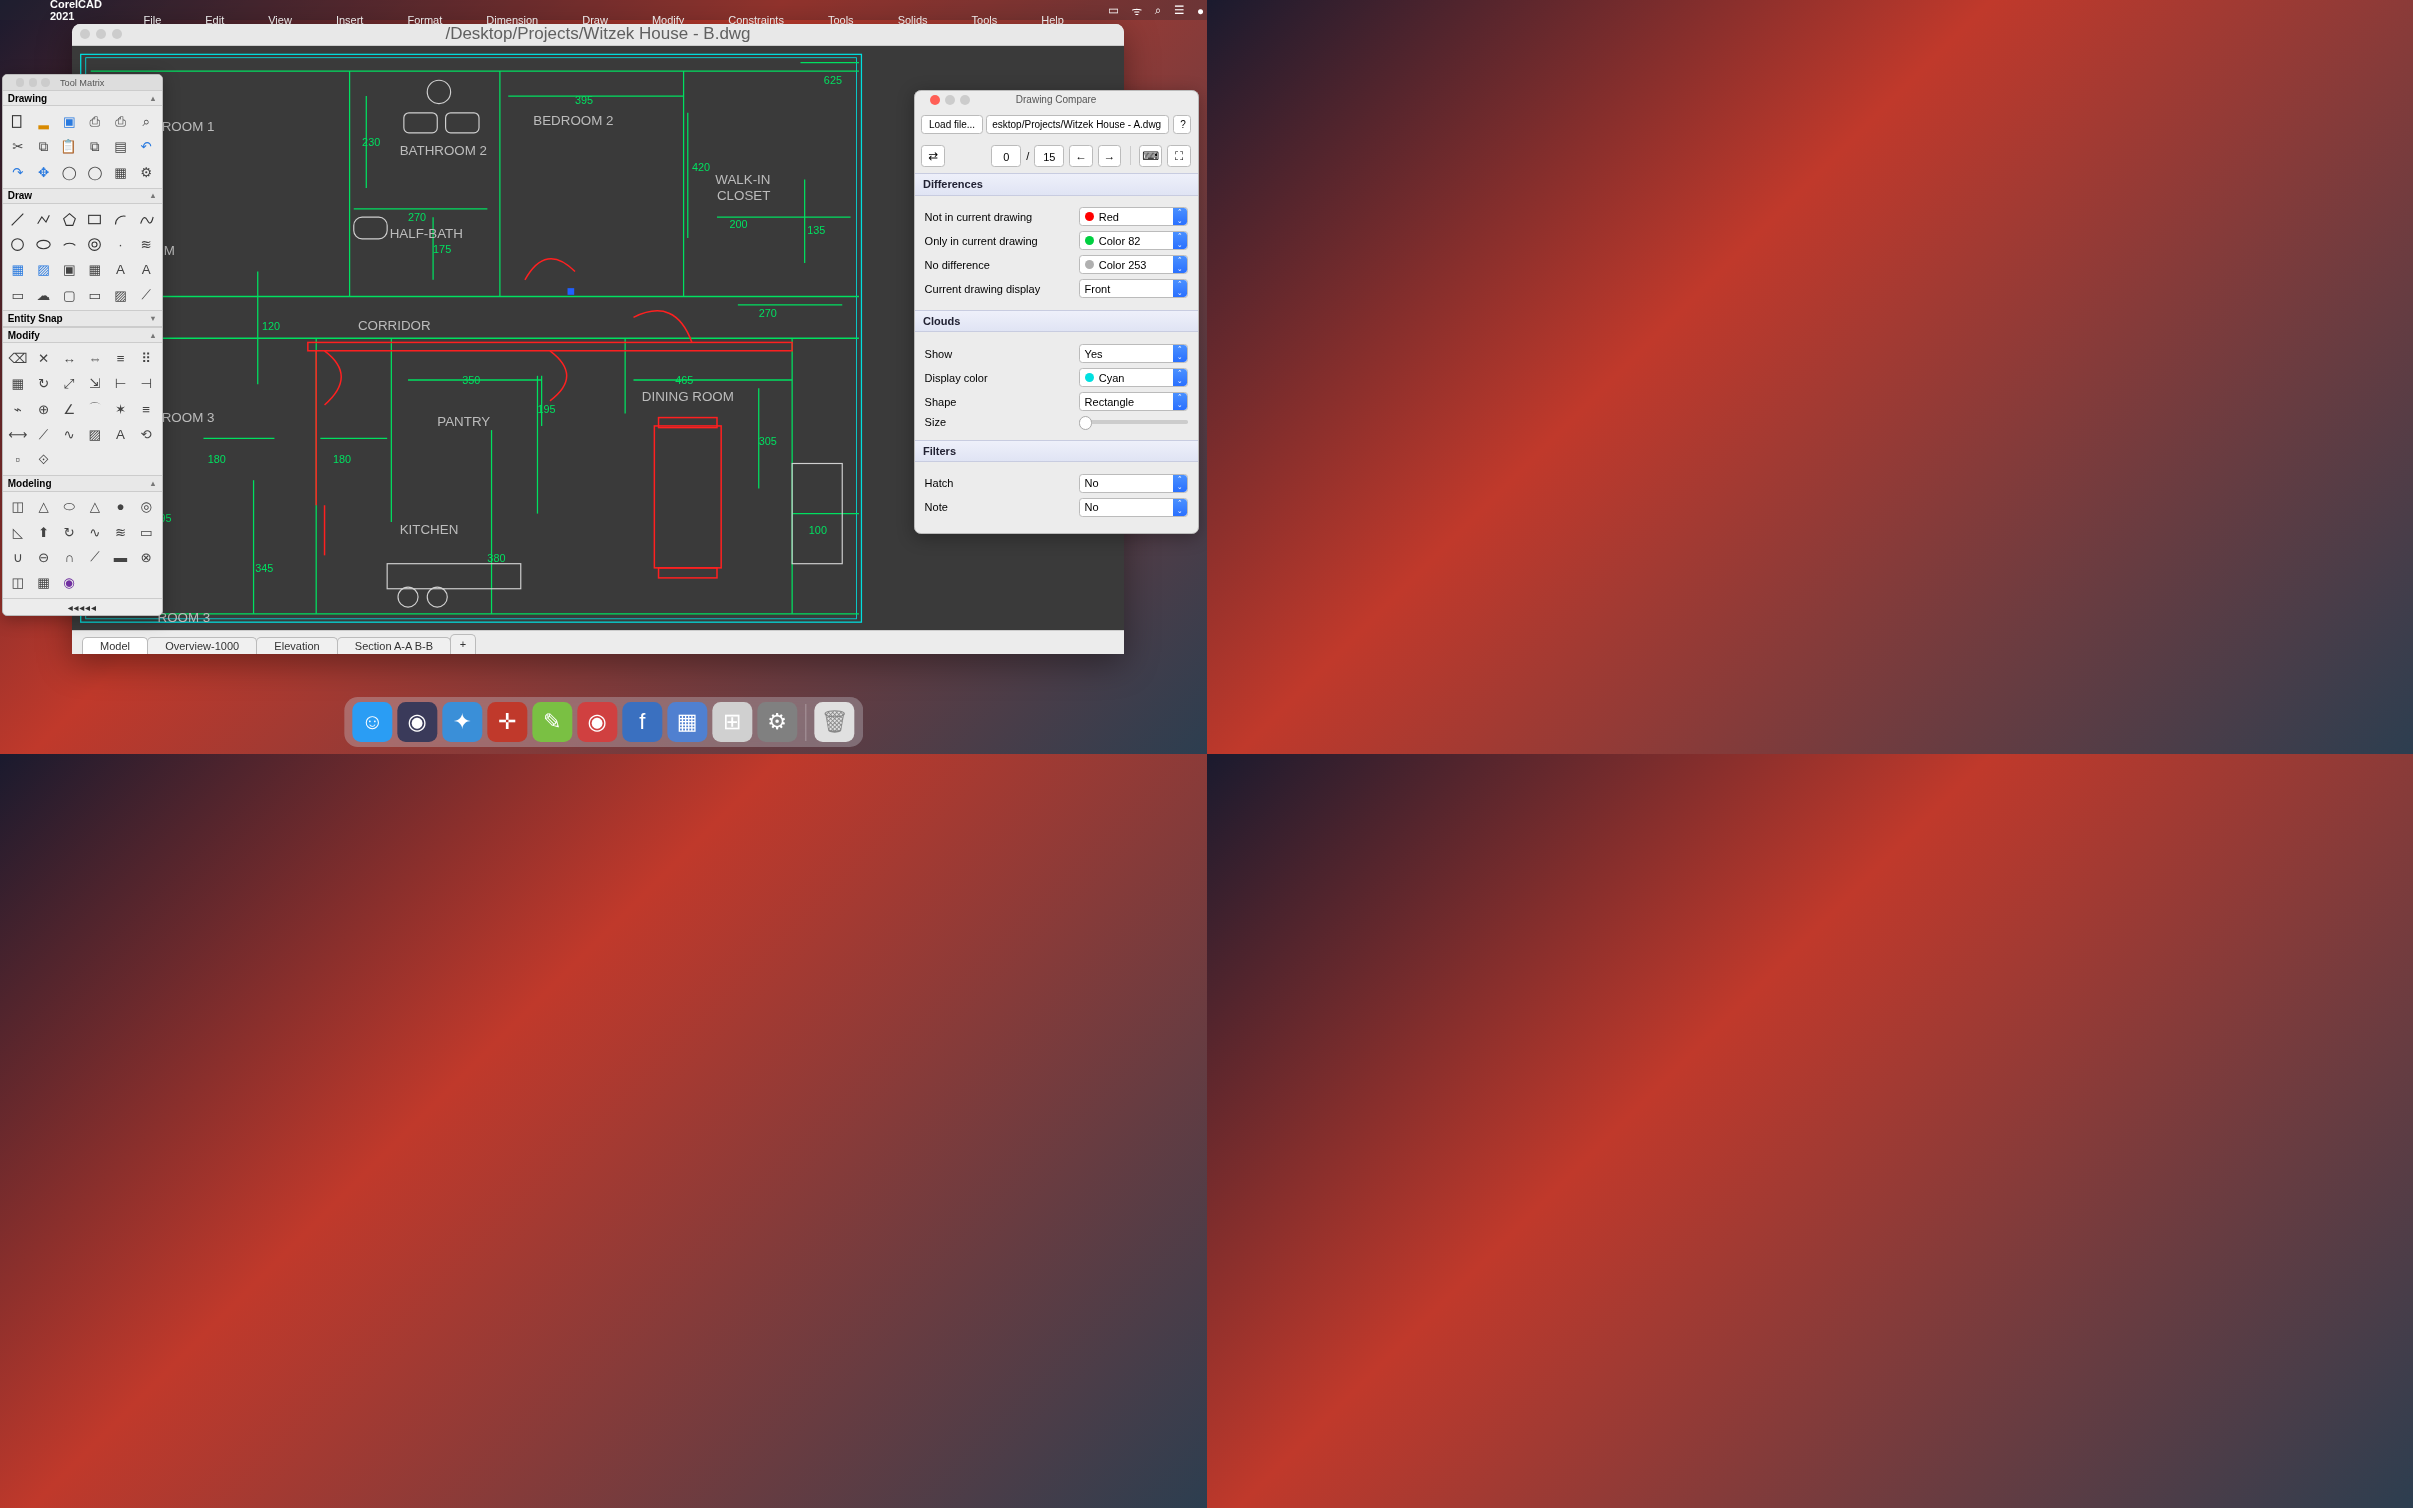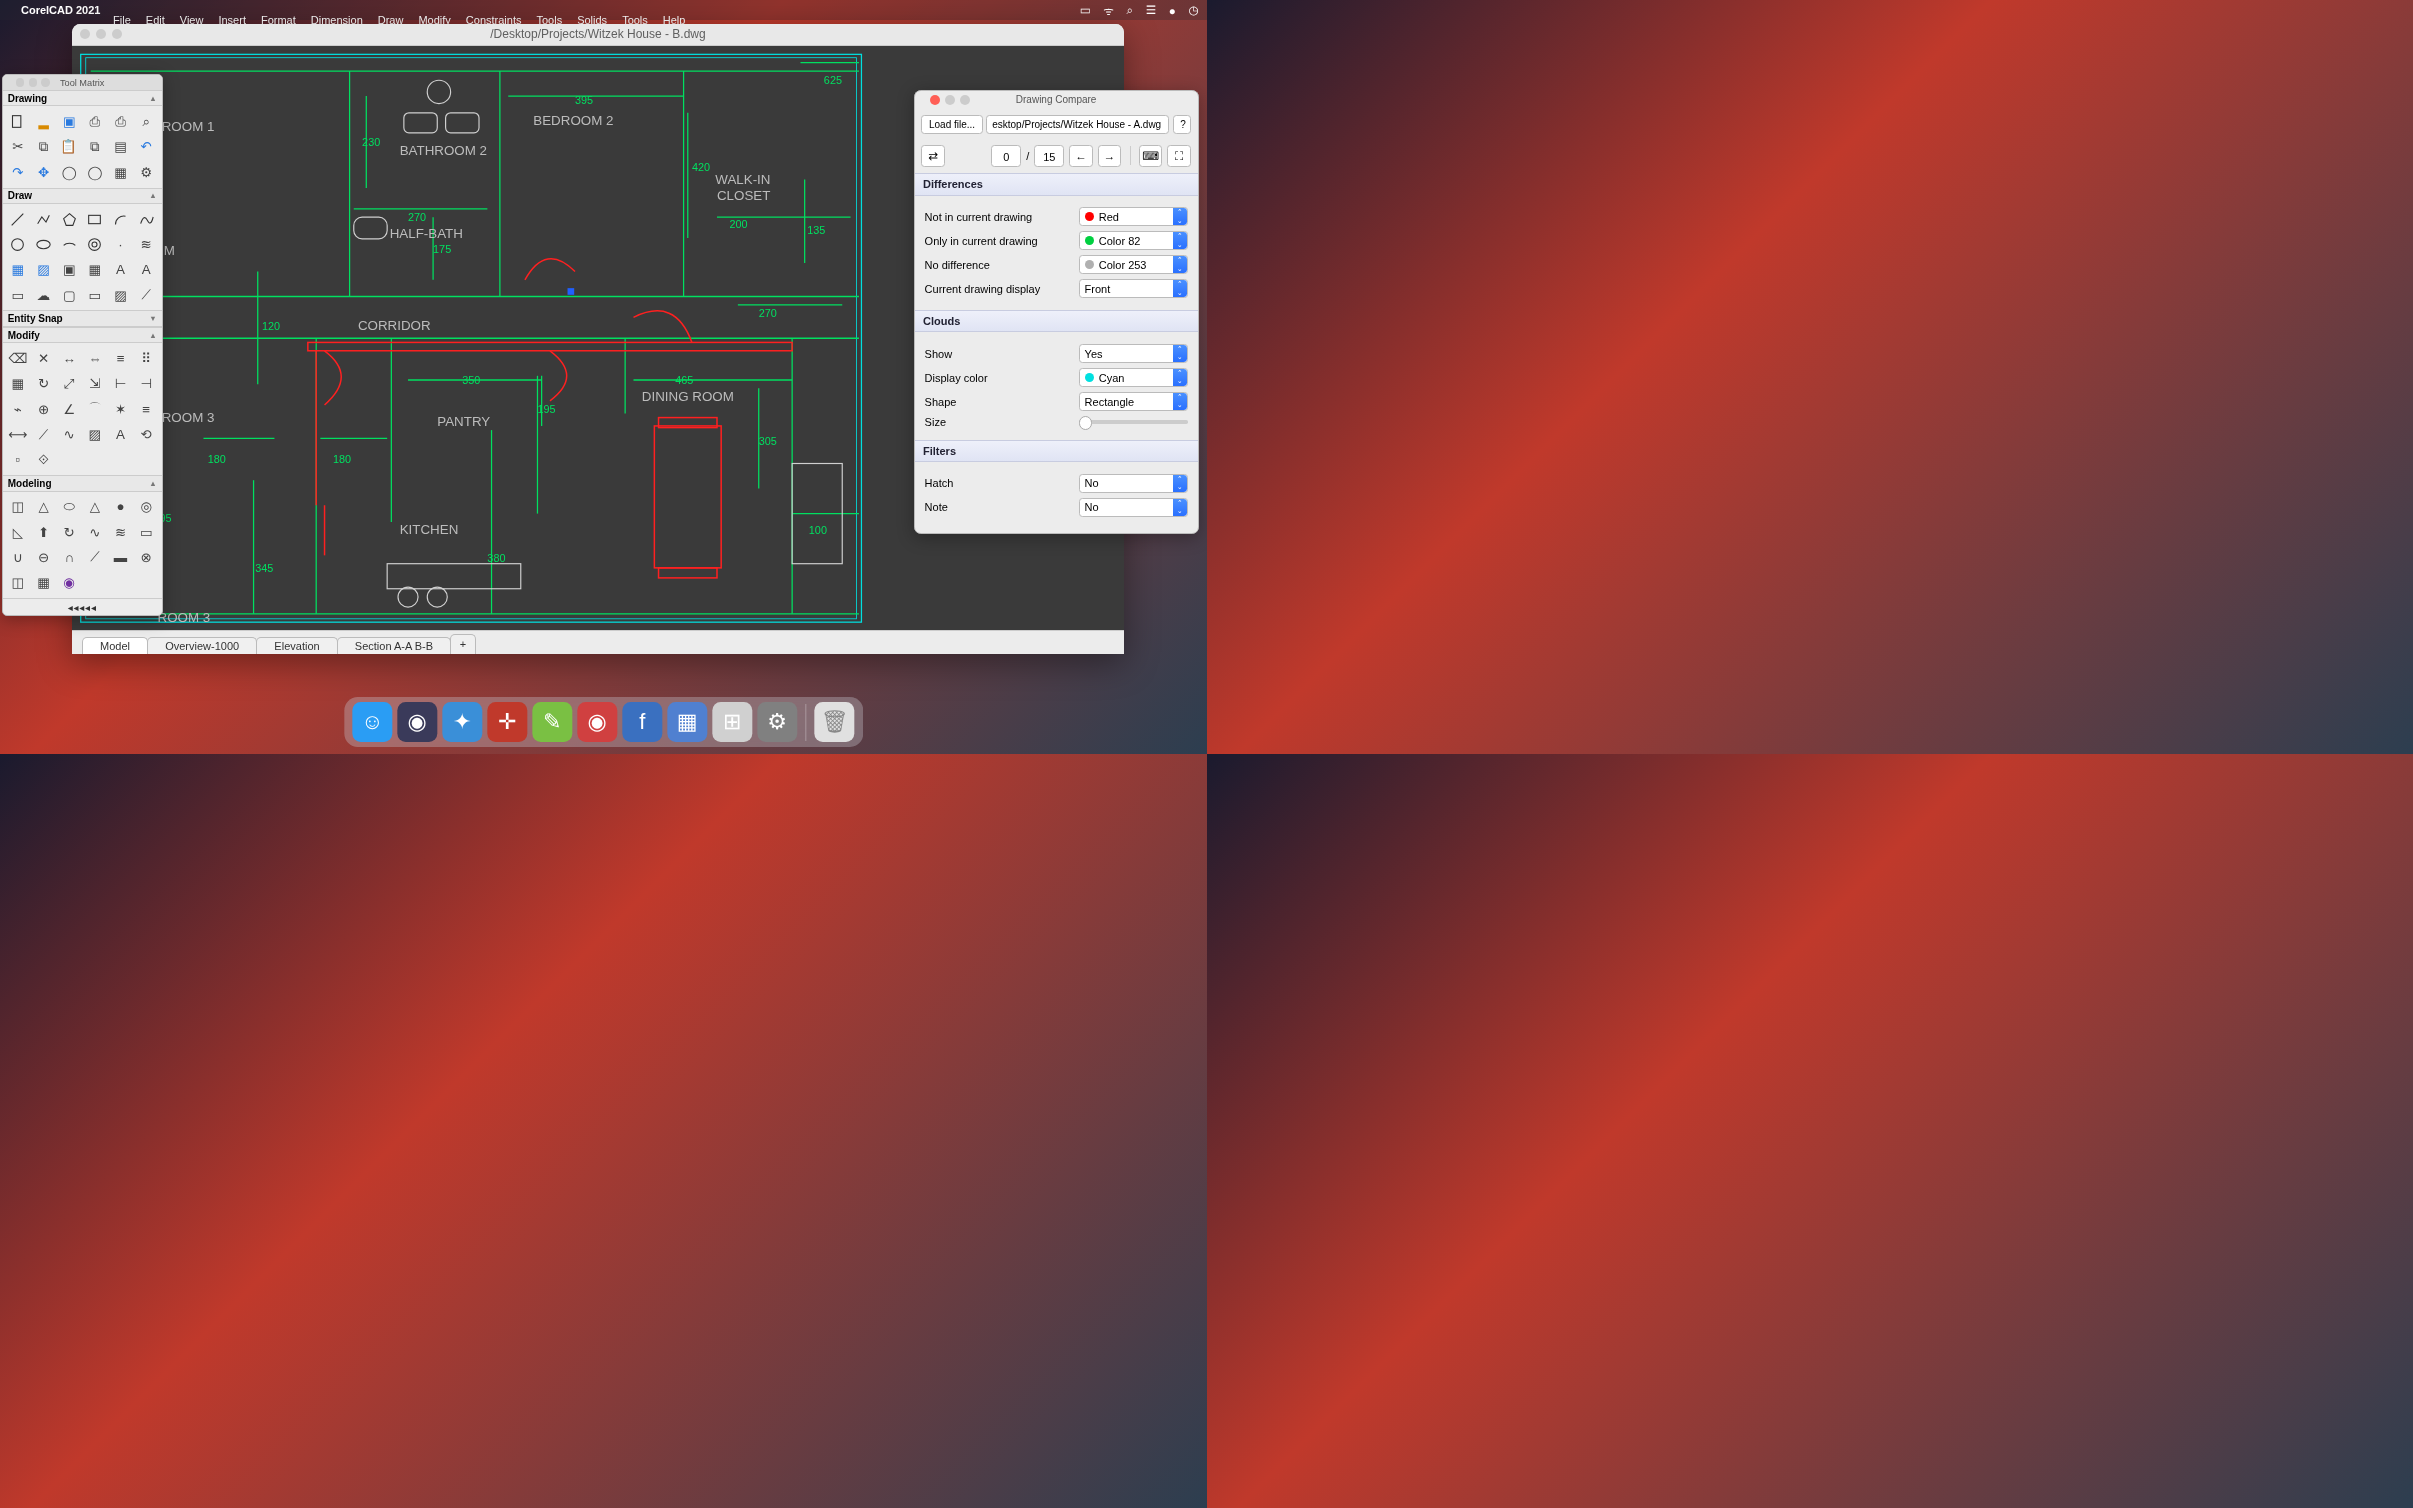--- a/index.html
+++ b/index.html
@@ -1,32 +1,32 @@
 <!DOCTYPE html>
 <html style="font-size:13.4px"><head>
 <meta charset="utf-8">
 <style>
 * { margin:0; padding:0; box-sizing:border-box; font-family:-apple-system,BlinkMacSystemFont,"Helvetica Neue",sans-serif; }
 html,body { width:1207px; height:754px; overflow:hidden; }
 body { background:linear-gradient(135deg,#1a1a2e 0%,#c0392b 40%,#2c3e50 100%); position:relative; }
 
 
-.menubar { position:absolute; top:0; left:0; right:0; height:20px; background:rgba(40,40,50,0.3); display:flex; align-items:center; color:#fff; font-size:11px; padding:0 8.4px; }
+.menubar { position:absolute; top:0; left:0; right:0; height:20px; background:rgba(40,40,50,0.3); display:flex; align-items:center; color:#fff; font-size:11px; padding:0 8.4px;gap:29px; }
 .menubar .apple { margin-right:12.6px; font-size:12.6px; }
 .menubar .appname { font-weight:600; margin-right:12.6px; }
 .menubar .mitem { margin-right:15px; cursor:default;margin-top:20px; }
 .menubar .right { margin-left:auto; display:flex; gap:12.6px; align-items:center; }
 .menubar .right span { font-size:11.7px; }
 
 
 .mainwin { position:absolute; left:72px; top:23.5px; width:1052px; height:630px; background:#ececec; border-radius:8.4px 8.4px 0 0; box-shadow:0 8.4px 34px rgba(0,0,0,0.4); display:flex; flex-direction:column; overflow:hidden; }
 .titlebar { height:22px; background:#e8e8e8; border-bottom:0.8px solid #ccc; display:flex; align-items:center; position:relative; }
 .traffic { display:flex; gap:5.9px; margin-left:8.4px; }
 .traffic span { width:10px; height:10px; border-radius:50%; background:#ccc; }
-.titlebar .title { position:absolute; left:0; right:0; text-align:center; font-size:12px; color:#606060; pointer-events:none; }
+.titlebar .title { position:absolute; left:0; right:0; text-align:center; font-size:17px; color:#606060; pointer-events:none; }
 .canvas { flex:1; background:#3a3a3a; position:relative; overflow:hidden; }
 .tabstrip { height:23.5px; background:#ececec; display:flex; align-items:flex-end; padding-left:10px; border-top:0.8px solid #ccc; }
 .tab { padding:2px 17px; font-size:11px; color:#333; border:0.8px solid #bbb; border-bottom:none; background:#f0f0f0; margin-right:-0.8px; border-radius:5px 5px 0 0; position:relative; }
 .tab.active { background:#fff; font-weight:500; }
 .tab.add { padding:3.4px 8.4px; }
 
 
 .canvas svg { position:absolute; top:0; left:0; width:100%; height:100%; }
 .room-label { fill:#bcbcbc; font-size:16px; font-weight:500; }
 .dim-label { fill:#00e060; font-size:13px; }

